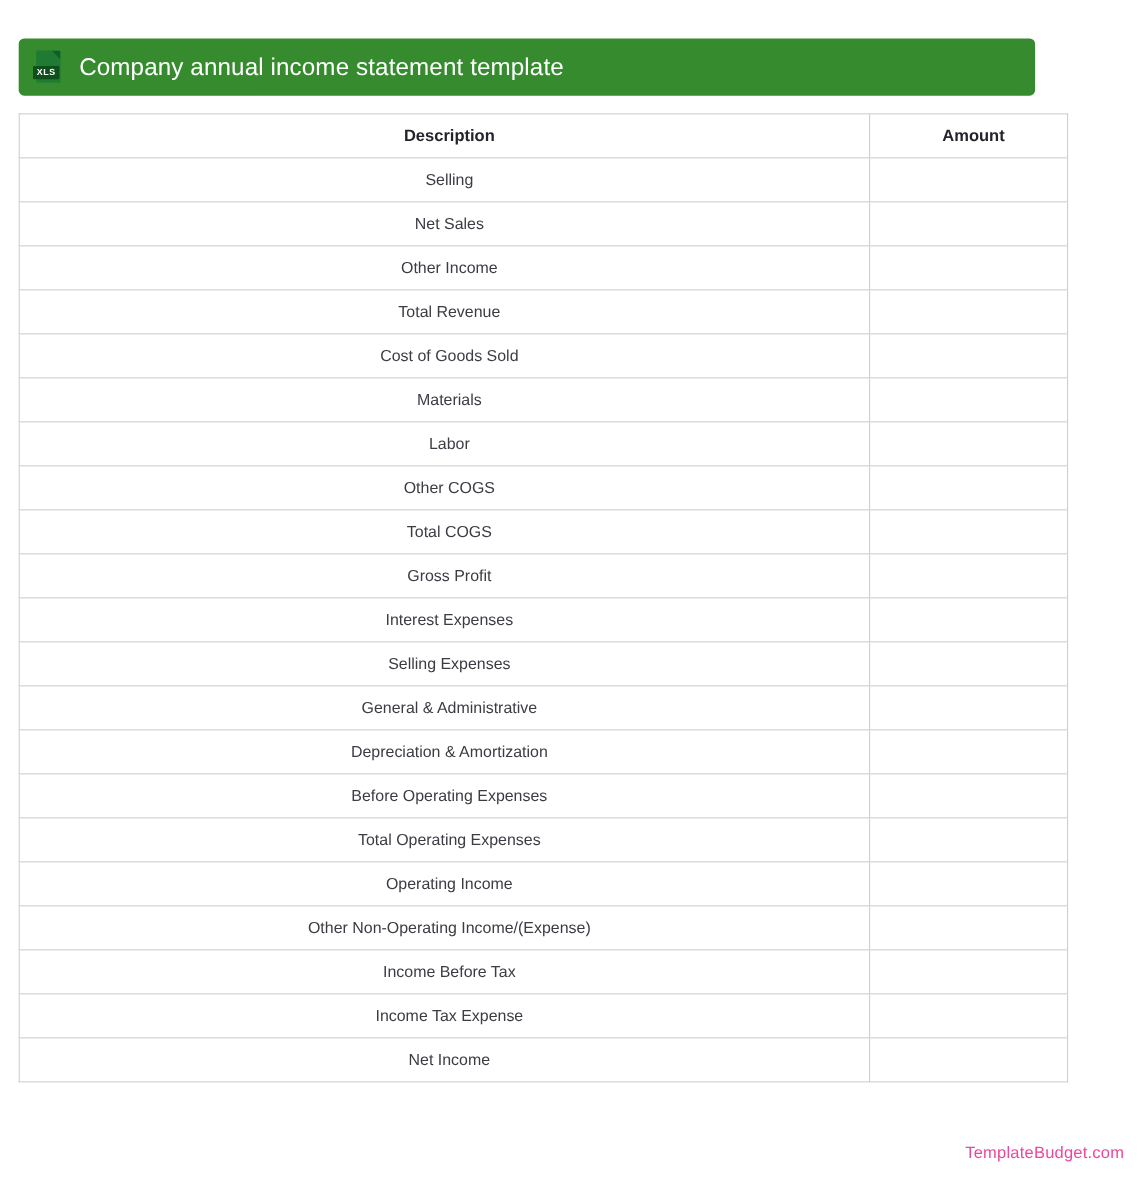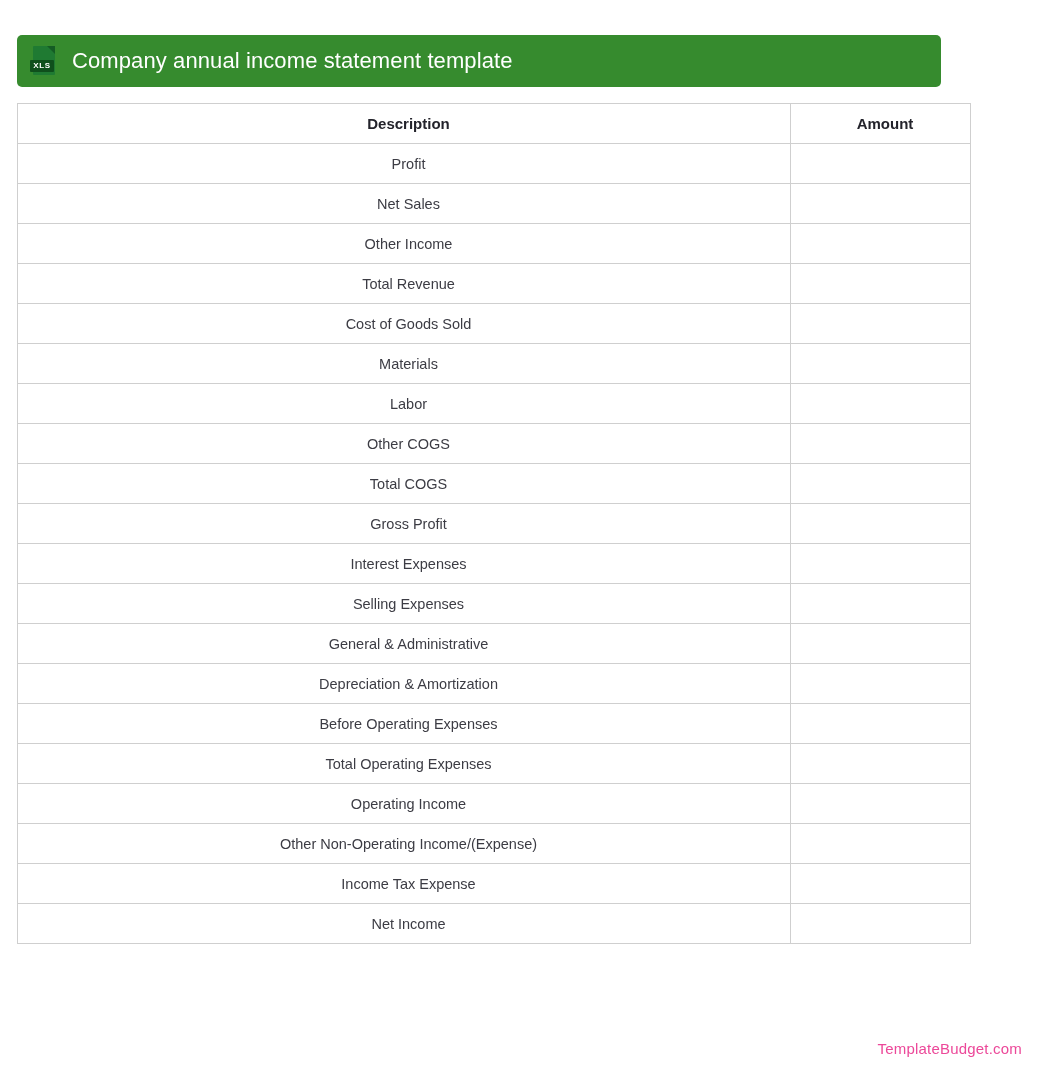--- a/index.html
+++ b/index.html
@@ -155,21 +155,21 @@
         <col class="c-amt">
       </colgroup>
       <thead>
         <tr>
           <th class="desc">Description</th>
           <th class="amount">Amount</th>
         </tr>
       </thead>
       <tbody id="table-body">
           <tr>
-            <td class="desc">Profit</td>
+            <td class="desc">Selling</td>
             <td class="amount"></td>
           </tr>
           <tr>
             <td class="desc">Net Sales</td>
             <td class="amount"></td>
           </tr>
           <tr>
             <td class="desc">Other Income</td>
             <td class="amount"></td>
           </tr>
@@ -224,20 +224,24 @@
           <tr>
             <td class="desc">Total Operating Expenses</td>
             <td class="amount"></td>
           </tr>
           <tr>
             <td class="desc">Operating Income</td>
             <td class="amount"></td>
           </tr>
           <tr>
             <td class="desc">Other Non-Operating Income/(Expense)</td>
+            <td class="amount"></td>
+          </tr>
+          <tr>
+            <td class="desc">Income Before Tax</td>
             <td class="amount"></td>
           </tr>
           <tr>
             <td class="desc">Income Tax Expense</td>
             <td class="amount"></td>
           </tr>
           <tr>
             <td class="desc">Net Income</td>
             <td class="amount"></td>
           </tr>

